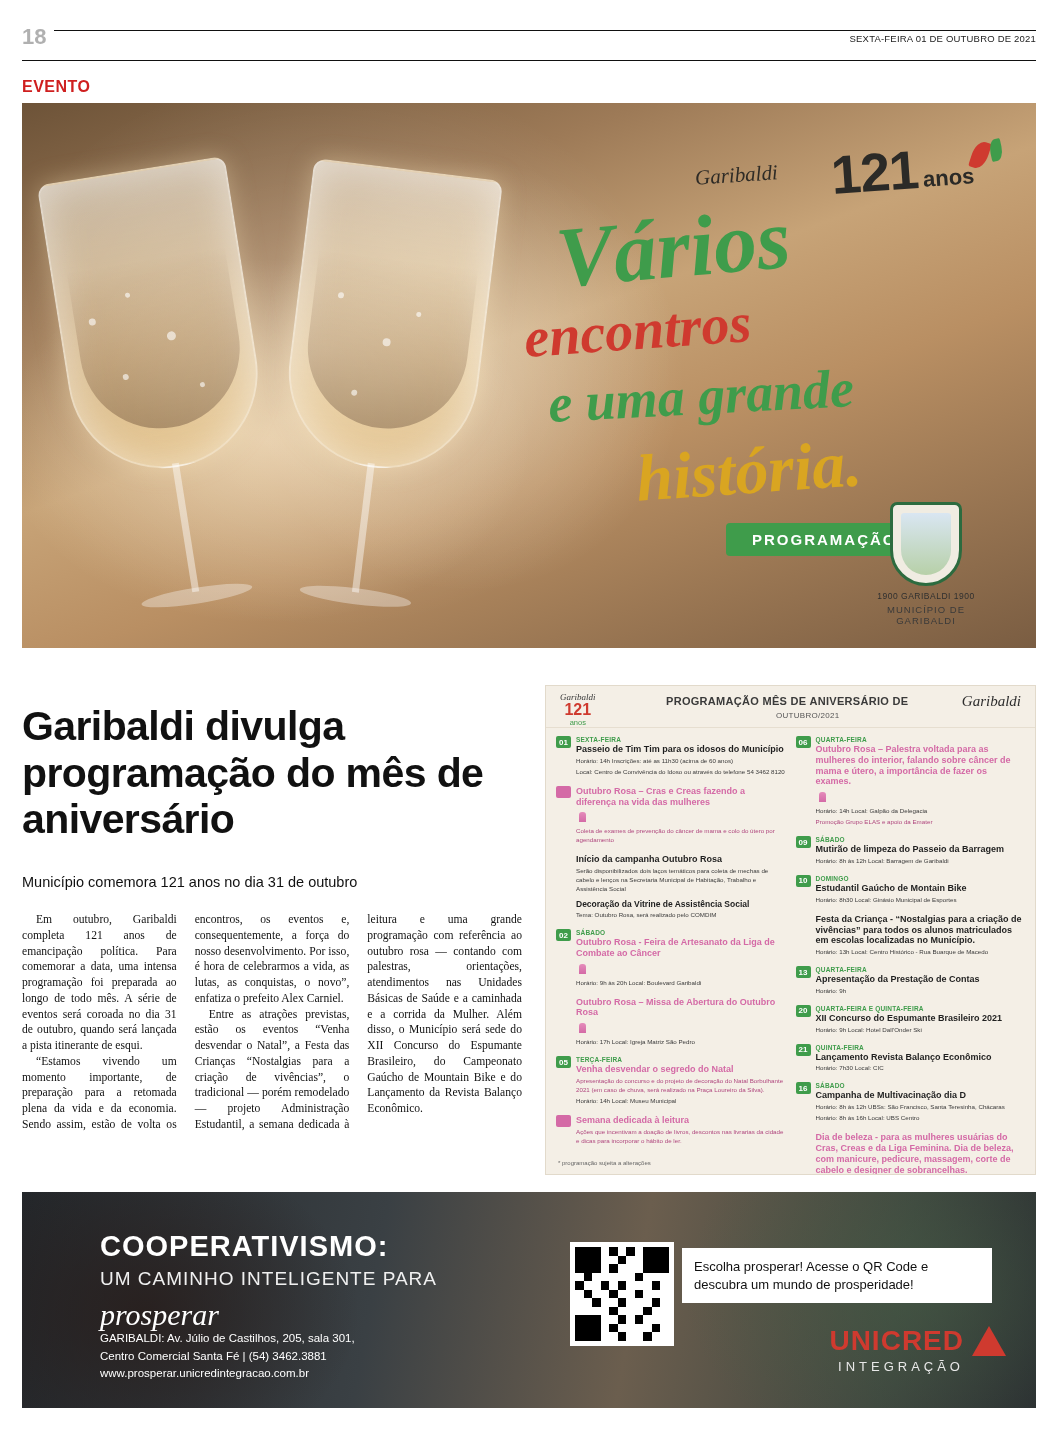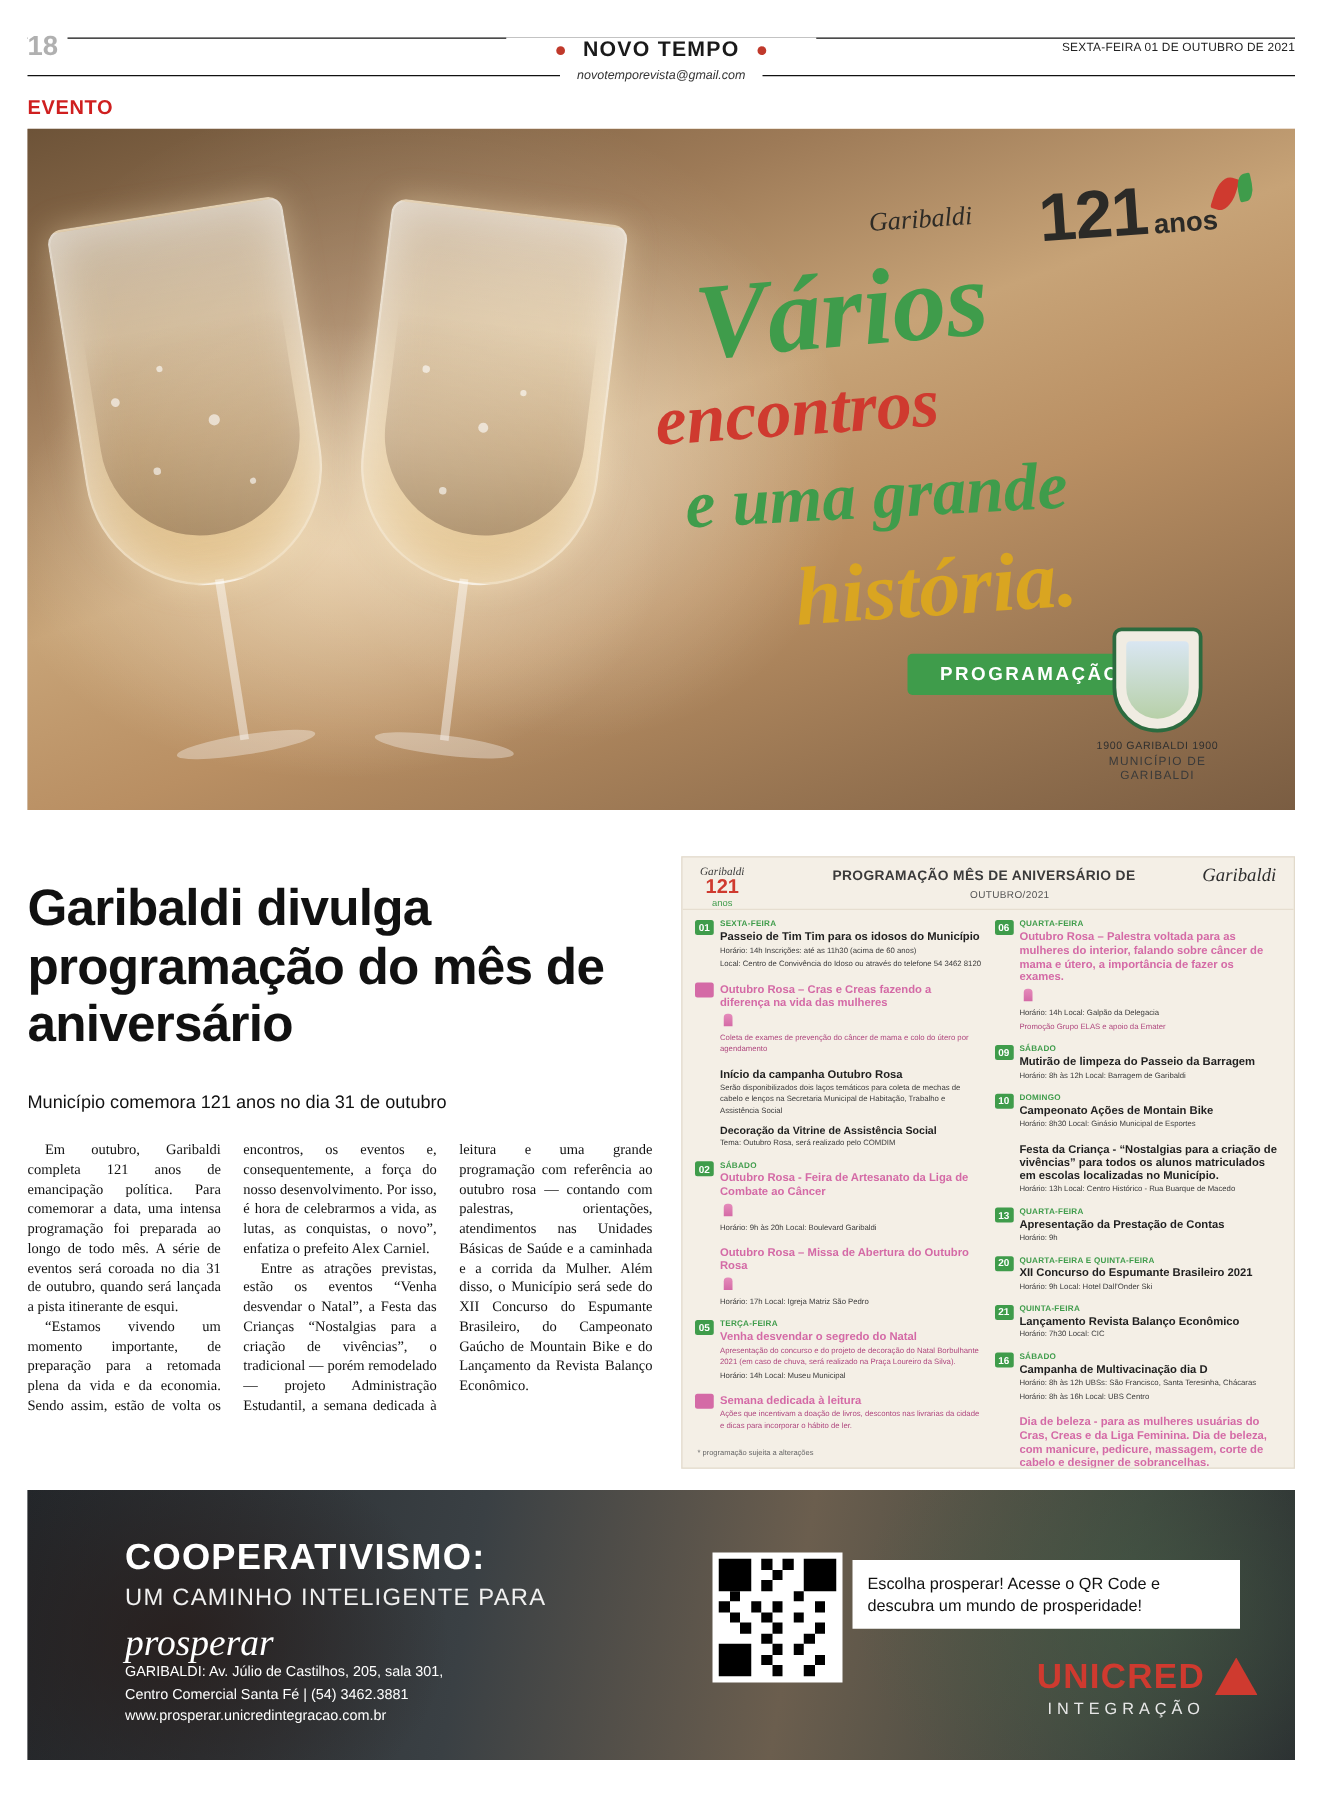--- a/index.html
+++ b/index.html
@@ -180,32 +180,20 @@
   .uni-mark { position:absolute; right:30px; bottom:52px; width:34px; height:30px;
               background:#cf3a2f; clip-path:polygon(50% 0,100% 100%,0 100%); }
 </style>
 </head>
 <body>
 
 <div class="masthead">
   <div class="mh-rule"></div>
   <div class="page-num">18</div>
   <div class="mh-date">SEXTA-FEIRA 01 DE OUTUBRO DE 2021</div>
-  <div class="mh-center">
-    <div class="mh-title-wrap">
-      <span class="dot"></span>
-      <span class="mh-title">NOVO TEMPO</span>
-      <span class="dot"></span>
-    </div>
-    <div>
-      <span class="mh-email-wrap">
-        <span class="mh-email">novotemporevista@gmail.com</span>
-      </span>
-    </div>
-  </div>
   <div class="mh-rule2"></div>
 </div>
 
 <div class="section-label">EVENTO</div>
 
 <div class="hero">
   <div class="hero-photo"></div>
 
   <div class="glass g1">
     <div class="bowl"></div>
@@ -346,21 +334,21 @@
       <div class="ev">
         <span class="num">09</span>
         <div class="day">Sábado</div>
         <div class="name">Mutirão de limpeza do Passeio da Barragem</div>
         <div class="meta">Horário: 8h às 12h     Local: Barragem de Garibaldi</div>
       </div>
 
       <div class="ev">
         <span class="num">10</span>
         <div class="day">Domingo</div>
-        <div class="name">Campeonato Ações de Montain Bike</div>
+        <div class="name">Estudantil Gaúcho de Montain Bike</div>
         <div class="meta">Horário: 8h30     Local: Ginásio Municipal de Esportes</div>
       </div>
 
       <div class="ev">
         <div class="name">Festa da Criança - “Nostalgias para a criação de vivências” para todos os alunos matriculados em escolas localizadas no Município.</div>
         <div class="meta">Horário: 13h     Local: Centro Histórico - Rua Buarque de Macedo</div>
       </div>
 
       <div class="ev">
         <span class="num">13</span>

